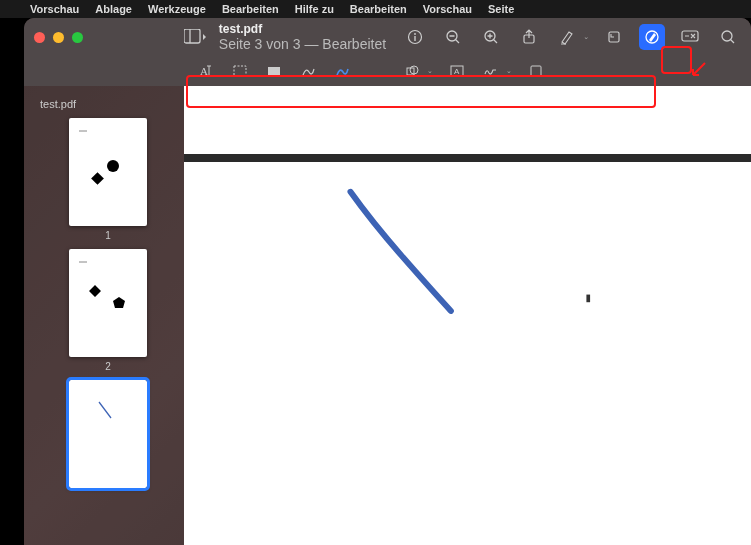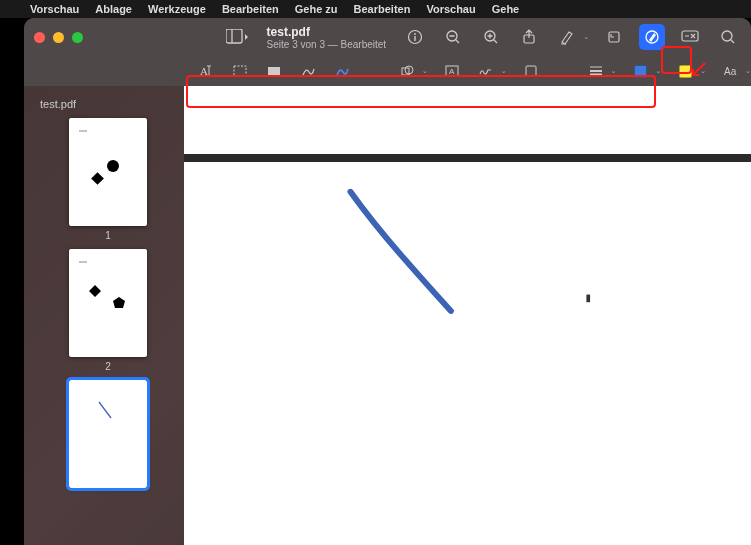--- a/index.html
+++ b/index.html
@@ -18,21 +18,21 @@
   .toolbar { height: 38px; background: #4f4849; display: flex; align-items: center; padding: 0 10px; gap: 8px; }
   .traffic-lights { display: flex; gap: 8px; margin-right: 12px; }
   .tl { width: 11px; height: 11px; border-radius: 50%; }
   .tl.close { background: #ff5f57; }
   .tl.min { background: #febc2e; }
   .tl.max { background: #28c840; }
   .toolbar-spacer1 { width: 110px; }
   .view-btn { display: flex; align-items: center; justify-content: center; width: 36px; height: 26px; color: #ddd; }
   .title-block { flex: 0 0 auto; color: #eee; margin-left: 4px; }
   .title-line { font-size: 12px; font-weight: 600; }
-  .subtitle-line { font-size: 10px; color: #bbb; }
+  .subtitle-line { font-size: 14px; color: #bbb; }
   .toolbar-flex { flex: 1; }
   .toolbar-right { display: flex; align-items: center; gap: 12px; }
   .tool-btn { width: 26px; height: 26px; display: inline-flex; align-items: center; justify-content: center; color: #ddd; border-radius: 5px; }
   .tool-btn.active { background: #2a6cff; color: #fff; }
   .highlight-box-toolbar { position: absolute; top: 28px; right: 59px; width: 31px; height: 28px; border: 2px solid #ff1a1a; border-radius: 4px; pointer-events: none; z-index: 50; }
   .highlight-arrow { position: absolute; top: 41px; right: 42px; pointer-events: none; z-index: 50; }
   
   
   .markup-bar { height: 30px; background: #4f4849; display: flex; align-items: center; padding-left: 172px; gap: 14px; position: relative; }
   .markup-btn { width: 20px; height: 20px; display: inline-flex; align-items: center; justify-content: center; color: #ccc; font-size: 14px; }
@@ -63,24 +63,24 @@
 </style>
 </head>
 <body>
 
 <div class="menubar">
   <span class="apple-logo"></span>
   <span class="app-name menubar-item">Vorschau</span>
   <span class="menubar-item">Ablage</span>
   <span class="menubar-item">Werkzeuge</span>
   <span class="menubar-item">Bearbeiten</span>
-  <span class="menubar-item">Gehe zu</span>
+  <span class="menubar-item">Hilfe zu</span>
   <span class="menubar-item">Bearbeiten</span>
   <span class="menubar-item">Vorschau</span>
-  <span class="menubar-item">Gehe</span>
+  <span class="menubar-item">Seite</span>
 </div>
 
 <div class="window">
 
   <div class="highlight-box-toolbar"></div>
   <svg class="highlight-arrow" width="24" height="24">
     <path d="M20 4 L8 16 M8 16 L8 10 M8 16 L14 16" stroke="#ff1a1a" stroke-width="2" fill="none"></path>
   </svg>
   <div class="highlight-box-markup"></div>
 
@@ -219,40 +219,20 @@
           </svg>
       </div>
       <span class="markup-chevron">⌄</span>
       <div class="markup-btn">
         <svg width="14" height="14">
             <rect x="2" y="2" width="10" height="10" rx="1" fill="none" stroke="#ccc" stroke-width="1"></rect>
           </svg>
       </div>
     </div>
     <div style="width:22px"></div>
-    <div class="markup-group">
-      <div class="markup-btn">
-        <svg width="14" height="12">
-            <line x1="1" y1="2" x2="13" y2="2" stroke="#ccc" stroke-width="1"></line>
-            <line x1="1" y1="6" x2="13" y2="6" stroke="#ccc" stroke-width="2"></line>
-            <line x1="1" y1="10" x2="13" y2="10" stroke="#ccc" stroke-width="3"></line>
-          </svg>
-      </div>
-      <span class="markup-chevron">⌄</span>
-      <div class="markup-btn">
-        <div class="color-swatch swatch-blue"></div>
-      </div>
-      <span class="markup-chevron">⌄</span>
-      <div class="markup-btn">
-        <div class="color-swatch swatch-yellow"></div>
-      </div>
-      <span class="markup-chevron">⌄</span>
-      <div class="markup-btn" style="font-size:10px;color:#ccc">Aa</div>
-      <span class="markup-chevron">⌄</span>
-    </div>
   </div>
 
   <div class="content">
     <div class="sidebar">
       <div class="sidebar-title">test.pdf</div>
       <div class="thumb-wrap">
         <div class="thumb">
           <svg viewBox="0 0 78 108">
               <line x1="10" y1="13" x2="18" y2="13" stroke="#888" stroke-width="1"></line>
               <circle cx="44" cy="48" r="6" fill="#000"></circle>

